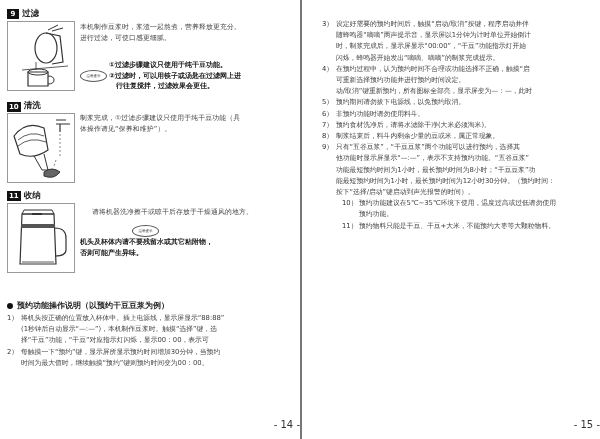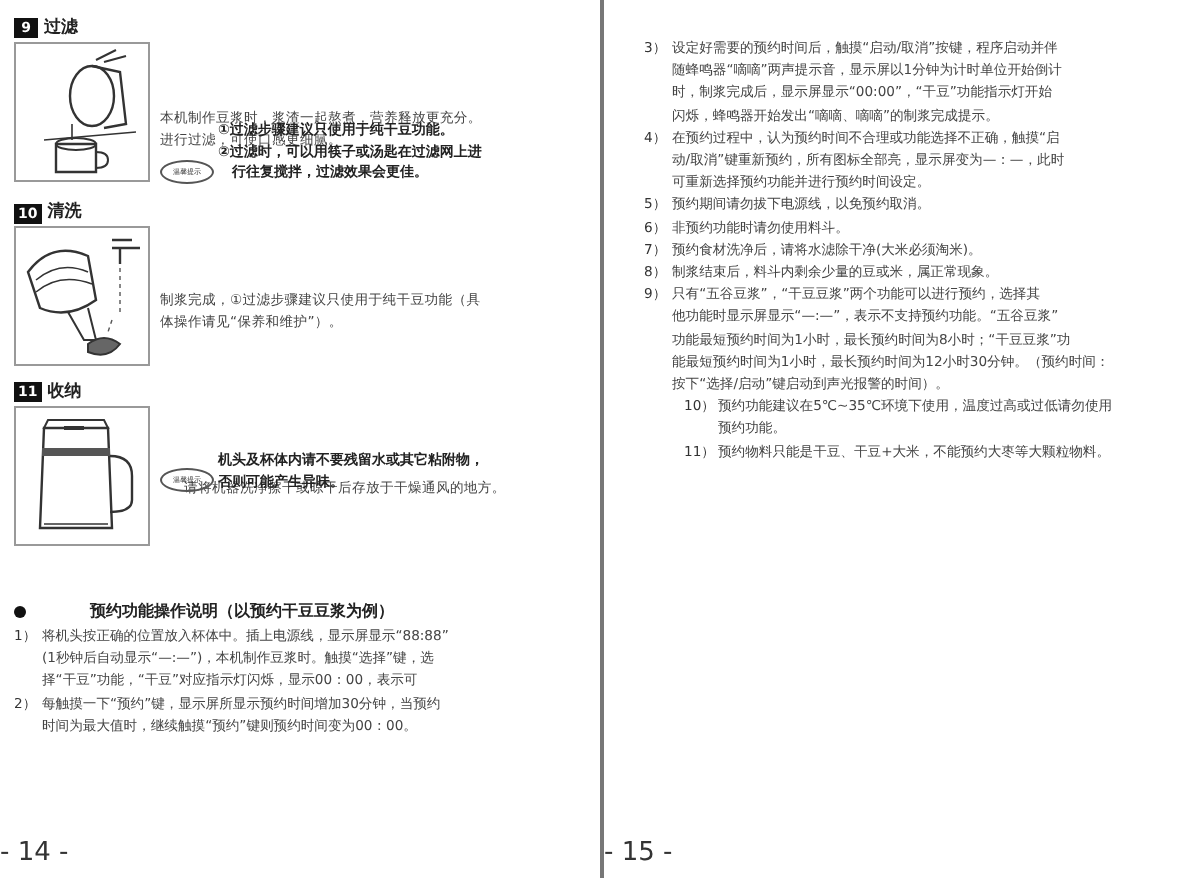--- a/index.html
+++ b/index.html
@@ -4,33 +4,33 @@
 <style>
   html,body{margin:0;padding:0;background:#fff;}
   body{width:600px;height:439px;position:relative;overflow:hidden;font-family:"DejaVu Sans",sans-serif;color:#333;}
   .page{position:absolute;top:0;height:439px;}
   #left{left:0;width:300px;}
   #right{left:302px;width:298px;}
   .divider{position:absolute;left:300px;top:0;width:2px;height:439px;background:#777;}
   .sec-head{position:absolute;left:7px;display:flex;align-items:center;font-size:8.5px;font-weight:bold;color:#222;}
   .num-badge{background:#111;color:#fff;font-size:7px;font-weight:bold;padding:0 2px;margin-right:3px;line-height:10px;min-width:8px;text-align:center;}
   .img-box{position:absolute;left:7px;width:66px;border:1px solid #999;background:#fff;}
-  .text{position:absolute;font-size:6.8px;line-height:11.3px;color:#444;letter-spacing:0.2px;margin-top:32px;}
-  .tip-row{position:absolute;display:flex;align-items:flex-end;}
+  .text{position:absolute;font-size:6.8px;line-height:11.3px;color:#444;letter-spacing:0.2px;}
+  .tip-row{position:absolute;display:flex;align-items:center;}
   .tip-badge{width:25px;height:10px;border:1px solid #555;border-radius:50%;font-size:3.5px;line-height:10px;text-align:center;color:#333;margin-right:2px;flex:none;}
   .tip-text{font-size:7px;line-height:10.5px;font-weight:bold;color:#222;}
   .tip-text div{white-space:nowrap;}
-  .bullet-title{position:absolute;left:7px;top:300px;font-size:8px;font-weight:bold;color:#222;display:flex;align-items:center;gap:28px;}
+  .bullet-title{position:absolute;left:7px;top:300px;font-size:8px;font-weight:bold;color:#222;display:flex;align-items:center;}
   .dot{width:6px;height:6px;background:#111;border-radius:50%;margin-right:4px;}
   .list{position:absolute;font-size:6.8px;line-height:11.2px;color:#444;}
   .li{display:flex;}
   .li .n{flex:none;width:14px;color:#333;}
   .li .n.wide{width:17px;margin-left:20px;}
   .li .t{flex:1;}
-  .page-num{position:absolute;top:419px;font-size:13px;color:#333;width:100%;text-align:left;}
+  .page-num{position:absolute;top:419px;font-size:10px;color:#333;width:100%;text-align:right;}
 </style>
 </head>
 <body>
 
 <div class="page" id="left">
 
   <div class="sec-head" style="top:8px;">
     <span class="num-badge">9</span>
     <span>过滤</span>
   </div>
@@ -88,21 +88,21 @@
       <path d="M16 6 L44 6 L46 10 L14 10 Z" fill="none" stroke="#333"></path>
       <rect x="13" y="20" width="34" height="4" fill="#555"></rect>
       <path d="M47 24 Q58 24 58 34 L58 46 Q58 52 47 52" fill="none" stroke="#333" stroke-width="1.2"></path>
       <rect x="24" y="9" width="10" height="2" fill="#333"></rect>
       <path d="M14 58 L46 58" stroke="#333" stroke-width="0.8"></path>
     </svg>
   </div>
   <div class="text" style="left:92px;top:207px;">
     <div>请将机器洗净擦干或晾干后存放于干燥通风的地方。</div>
   </div>
-  <div class="tip-row" style="left:80px;top:225px;">
+  <div class="tip-row" style="left:80px;top:225px;flex-direction:column;">
     <div class="tip-badge">温馨提示</div>
     <div class="tip-text">
       <div>机头及杯体内请不要残留水或其它粘附物，</div>
       <div>否则可能产生异味。</div>
     </div>
   </div>
 
   <div class="bullet-title">
     <span class="dot"></span>
     <span>预约功能操作说明（以预约干豆豆浆为例）</span>
@@ -138,22 +138,22 @@
         <div>设定好需要的预约时间后，触摸“启动/取消”按键，程序启动并伴</div>
         <div>随蜂鸣器“嘀嘀”两声提示音，显示屏以1分钟为计时单位开始倒计</div>
         <div>时，制浆完成后，显示屏显示“00:00”，“干豆”功能指示灯开始</div>
         <div>闪烁，蜂鸣器开始发出“嘀嘀、嘀嘀”的制浆完成提示。</div>
       </div>
     </div>
     <div class="li">
       <span class="n">4）</span>
       <div class="t">
         <div>在预约过程中，认为预约时间不合理或功能选择不正确，触摸“启</div>
+        <div>可重新选择预约功能并进行预约时间设定。</div>
         <div>动/取消”键重新预约，所有图标全部亮，显示屏变为—：—，此时</div>
-        <div>可重新选择预约功能并进行预约时间设定。</div>
       </div>
     </div>
     <div class="li">
       <span class="n">5）</span>
       <div class="t">
           <div>预约期间请勿拔下电源线，以免预约取消。</div>
         </div>
     </div>
     <div class="li">
       <span class="n">6）</span>

